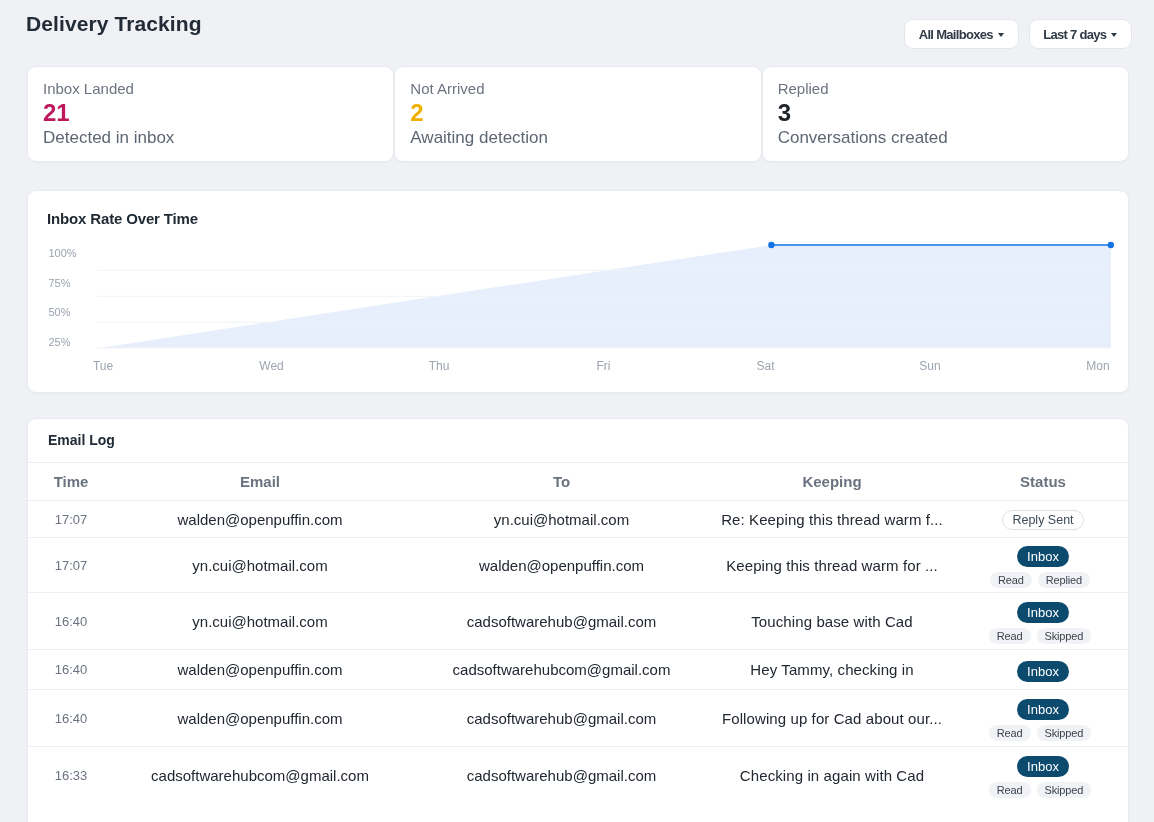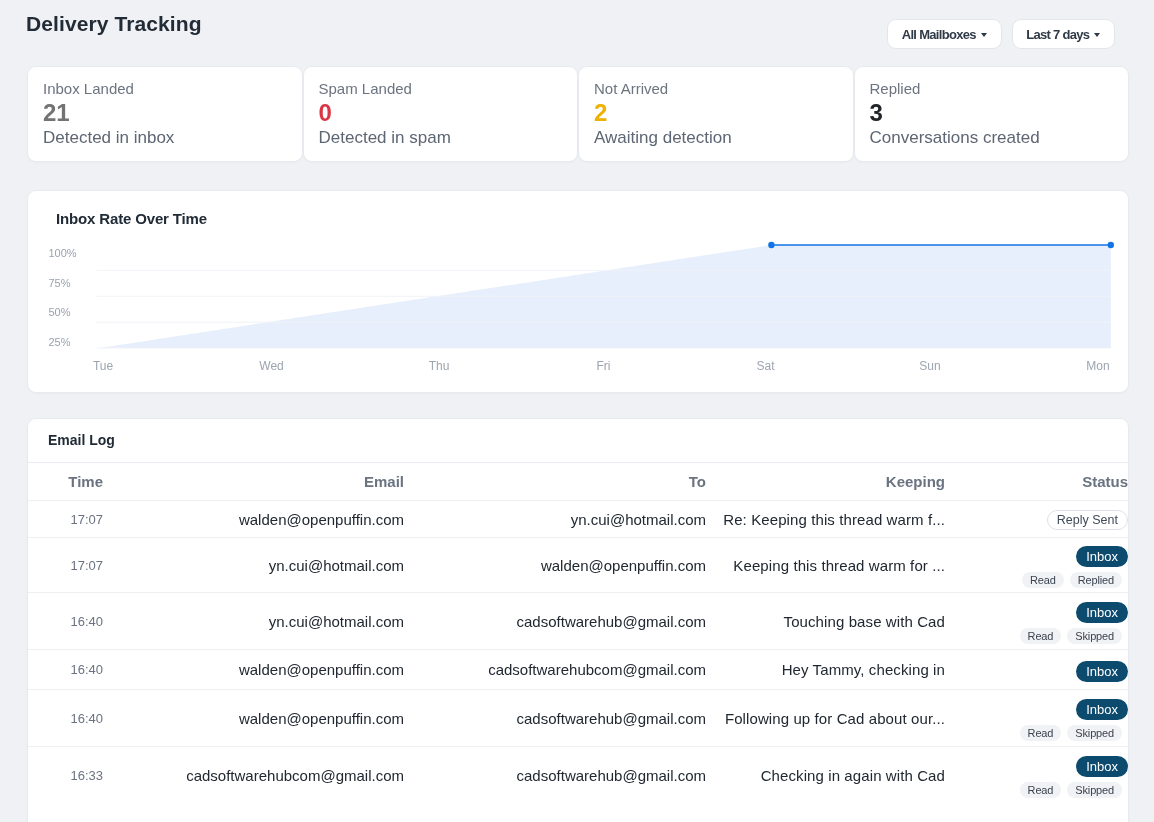--- a/index.html
+++ b/index.html
@@ -9,45 +9,45 @@
   background:#eff1f5;
   font-family:"Liberation Sans", sans-serif;
   color:#212831;
 }
 .wrap { width:1154px; overflow:hidden; height:822px; }
 h1.title {
   margin:13px 0 0 26px; font-size:21px; line-height:22px; font-weight:bold;
   color:#222b36; letter-spacing:0.1px;
 }
 p.sub { margin:3px 0 0 26px; font-size:15px; letter-spacing:0.1px; line-height:17px; color:#8a919c; }
-.controls { position:absolute; top:19px; right:39px; display:flex; }
+.controls { position:absolute; top:19px; right:22px; display:flex; }
 .btn {
   display:inline-flex; align-items:center; justify-content:center; height:30px;
   background:#fff; border:1px solid #e2e6ea; border-radius:9px;
   font-size:13px; font-weight:bold; letter-spacing:-0.7px; color:#2f3a47; margin-left:9.5px;
 }
 .btn1 { width:115.5px; } .btn2 { width:103.5px; }
 .caret { display:inline-block; width:0; height:0; border-left:3.5px solid transparent;
   border-right:3.5px solid transparent; border-top:4px solid #2f3a47; margin-left:5px; margin-top:2px;}
 .stats { display:flex; margin:31px 25px 0 27px; }
 .scard {
   flex:1; height:96px; background:#fff; border:1px solid #e7eaee; border-radius:9px;
   padding:13.5px 15px 0 15px; box-shadow:0 1px 2px rgba(16,24,40,.03);
 }
 .scard .label { font-size:15px; color:#6c7480; line-height:16px; }
 .scard .num { font-size:24px; font-weight:bold; line-height:25px; margin-top:3px; }
 .scard .desc { font-size:17px; color:#5d6673; line-height:16px; margin-top:5px; }
-.green { color:#737373; } .red { color:#dc3545; } .amber { color:#f0b000; } .dark { color:#212529; }
+.green { color:#be185d; } .red { color:#dc3545; } .amber { color:#f0b000; } .dark { color:#212529; }
 .card { background:#fff; border:1px solid #e7eaee; border-radius:9px; box-shadow:0 1px 2px rgba(16,24,40,.03); }
 .chartcard { margin:28px 25px 0 27px; height:203px; position:relative; }
-.chartcard h2 { margin:0; position:absolute; left:28px; top:19.5px; font-size:15px; letter-spacing:-0.15px; line-height:16px; color:#212b36; }
+.chartcard h2 { margin:0; position:absolute; left:19px; top:19.5px; font-size:15px; letter-spacing:-0.15px; line-height:16px; color:#212b36; }
 .logcard { margin:25px 25px 0 27px; height:520px; overflow:hidden; }
 .logcard h2 { margin:0; padding:14px 0 0 20px; font-size:14px; line-height:15px; color:#212b36; height:43.5px; border-bottom:1px solid #e9ecf0; }
 table.log { border-collapse:collapse; width:100%; table-layout:fixed; }
-table.log td, table.log th { padding:0 0 0 13px; text-align:right; vertical-align:middle; overflow:hidden; white-space:nowrap; }
+table.log td, table.log th { padding:0 0 0 13px; text-align:center; vertical-align:middle; overflow:hidden; white-space:nowrap; }
 tr.hdr th { font-size:15px; color:#6a7380; font-weight:bold; height:38px; }
 tr.hdr th:first-child { padding-left:11px; }
 tr.row { border-top:1px solid #edeff2; }
 td.time { font-size:13px; color:#6b7280; padding-left:11px !important; }
 td.email, td.subj { font-size:15px; color:#212831; }
 td.subj { text-overflow:ellipsis; letter-spacing:0.1px; }
 .b-reply { display:inline-block; background:#fff; border:1px solid #dde1e6; border-radius:10px;
   padding:0 9px; height:19.5px; line-height:18.5px; font-size:12.5px; color:#3f4a56; position:relative; top:1px; }
 .b-inbox { display:inline-block; background:#0c4a6e; border-radius:10.5px;
   padding:0 10px; height:21px; line-height:21px; font-size:13px; color:#fff; }
@@ -64,25 +64,20 @@
   <div class="controls">
     <span class="btn btn1">All Mailboxes<span class="caret"></span></span>
     <span class="btn btn2">Last 7 days<span class="caret"></span></span>
   </div>
 
   <div class="stats">
     <div class="scard">
         <div class="label">Inbox Landed</div>
         <div class="num green">21</div>
         <div class="desc">Detected in inbox</div>
-      </div>
-    <div class="scard">
-        <div class="label">Spam Landed</div>
-        <div class="num red">0</div>
-        <div class="desc">Detected in spam</div>
       </div>
     <div class="scard">
         <div class="label">Not Arrived</div>
         <div class="num amber">2</div>
         <div class="desc">Awaiting detection</div>
       </div>
     <div class="scard">
         <div class="label">Replied</div>
         <div class="num dark">3</div>
         <div class="desc">Conversations created</div>

